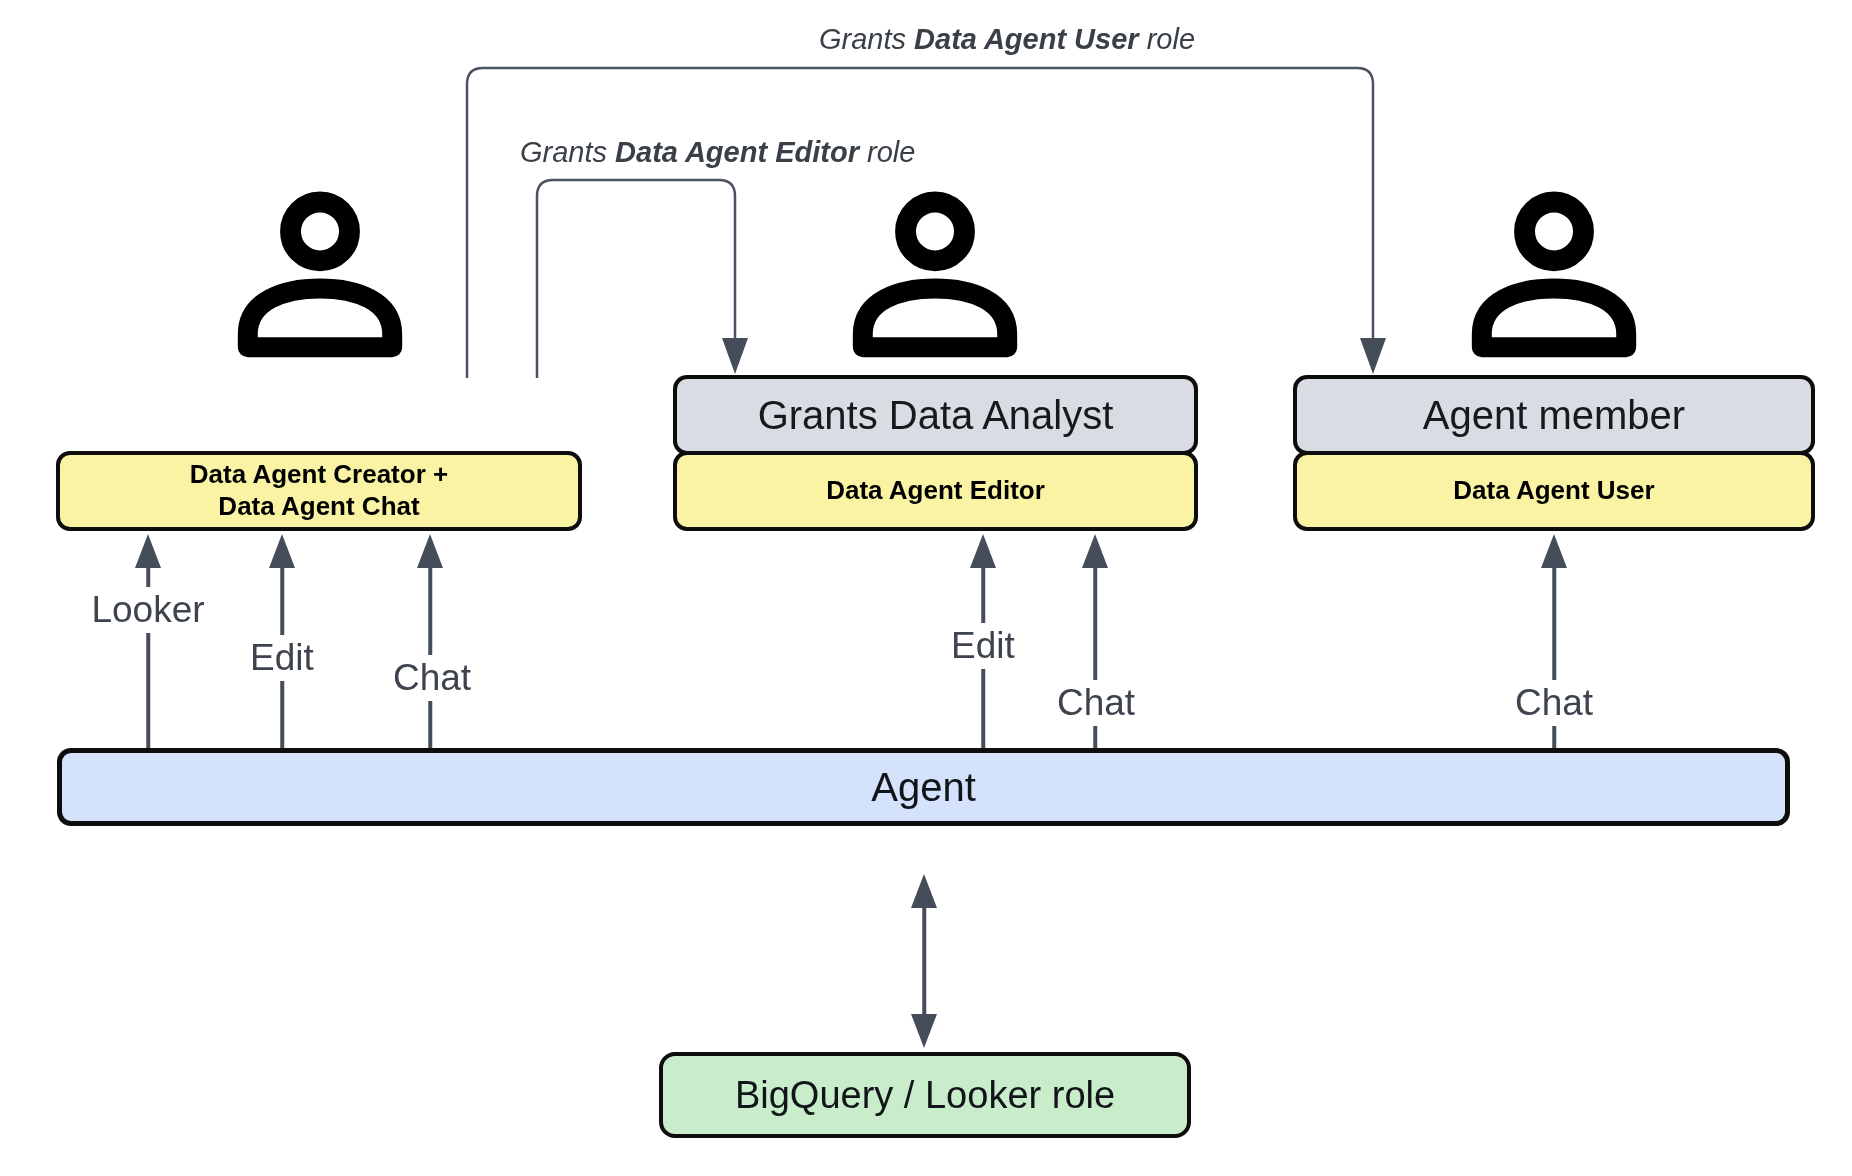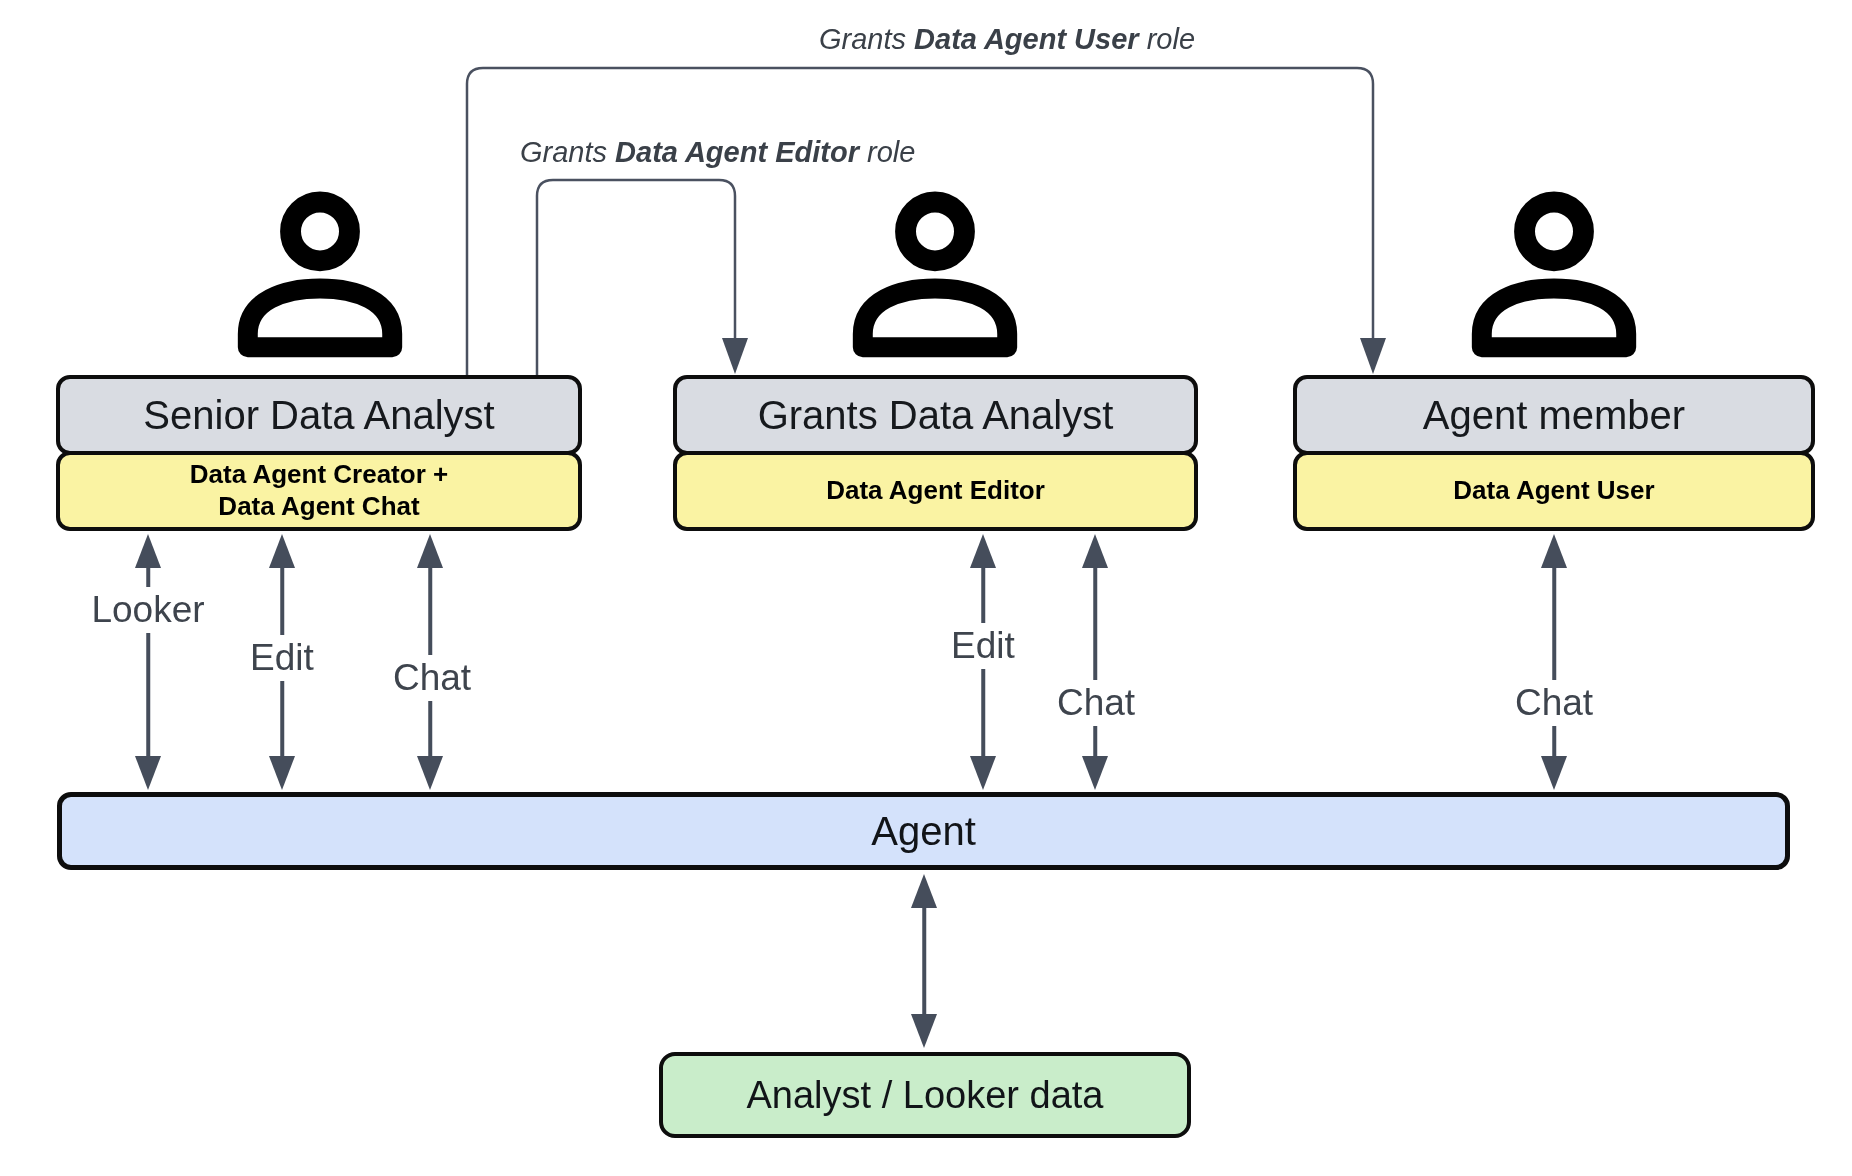--- a/index.html
+++ b/index.html
@@ -18,21 +18,21 @@
     border:4.5px solid #0d0d0d;border-radius:14px;
     display:flex;align-items:center;justify-content:center;
     text-align:center;
   }
   .actor-title{background:#d9dce2;font-size:40px;color:#16191d;}
   .role-box{background:#faf3a3;font-weight:bold;font-size:26px;color:#000;
     flex-direction:column;line-height:1.22;}
 
   
   .agent-bar{
-    position:absolute;left:57px;top:792px;width:1733px;height:78px;
+    position:absolute;left:57px;top:748px;width:1733px;height:78px;
     box-sizing:border-box;background:#d4e2fb;border:5px solid #0d0d0d;
     border-radius:14px;display:flex;align-items:center;justify-content:center;
     font-size:40px;color:#111418;
   }
   
   .datastore-box{
     position:absolute;left:659px;top:1052px;width:532px;height:86px;
     box-sizing:border-box;background:#c9edca;border:4.5px solid #0d0d0d;
     border-radius:16px;display:flex;align-items:center;justify-content:center;
     font-size:38px;color:#111418;
@@ -101,23 +101,20 @@
       <path d="M12 87 L12 80 C12 62.5 31 56 50 56 C69 56 88 62.5 88 80 L88 87 Z" fill="#ffffff" stroke="#000000" stroke-width="10.5" stroke-linejoin="round"></path>
     </svg>
   </div>
   <div class="person-icon" style="left:1459px;top:182px;">
     <svg viewBox="0 0 100 100" width="190" height="190">
       <circle cx="50" cy="26" r="15.5" fill="#ffffff" stroke="#000000" stroke-width="11"></circle>
       <path d="M12 87 L12 80 C12 62.5 31 56 50 56 C69 56 88 62.5 88 80 L88 87 Z" fill="#ffffff" stroke="#000000" stroke-width="10.5" stroke-linejoin="round"></path>
     </svg>
   </div>
 
-  <div class="actor-title" style="left:56px;top:375px;width:526px;height:80px;">
-    <span>Senior Data Analyst</span>
-  </div>
   <div class="role-box" style="left:56px;top:451px;width:526px;height:80px;">
     <span>Data Agent Creator +</span>
     <span>Data Agent Chat</span>
   </div>
 
   <div class="actor-title" style="left:673px;top:375px;width:525px;height:80px;">
     <span>Grants Data Analyst</span>
   </div>
   <div class="role-box" style="left:673px;top:451px;width:525px;height:80px;">
     <span>Data Agent Editor</span>
@@ -174,16 +171,16 @@
     <span>Agent</span>
   </div>
 
   <div class="varrow" style="left:911px;top:874px;height:174px;">
     <div class="head-up"></div>
     <div class="line"></div>
     <div class="head-down"></div>
   </div>
 
   <div class="datastore-box">
-    <span>Analyst / Looker data</span>
+    <span>BigQuery / Looker role</span>
   </div>
 
 </div>
 
 </body></html>

